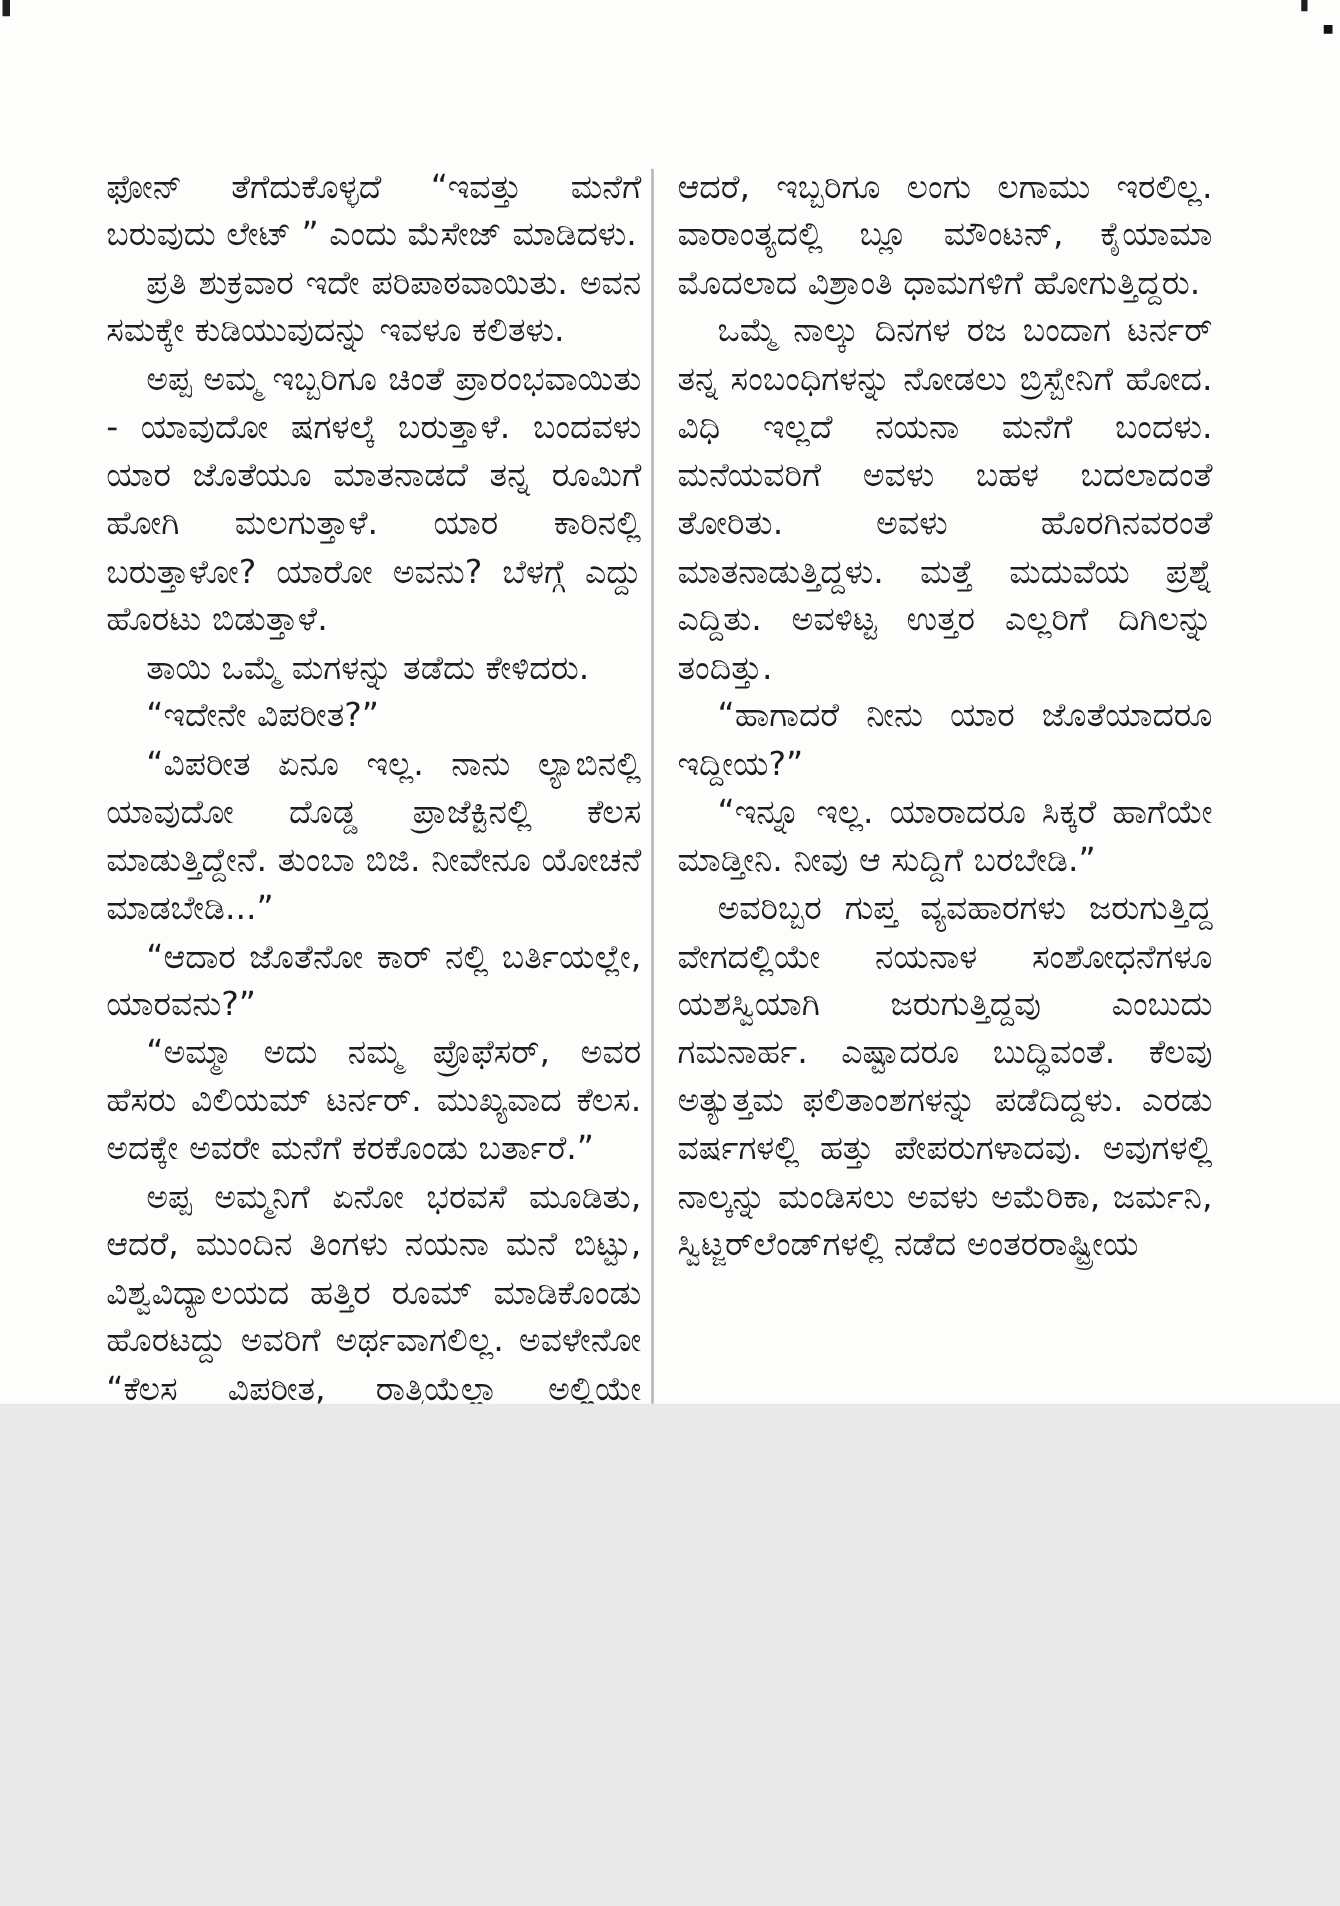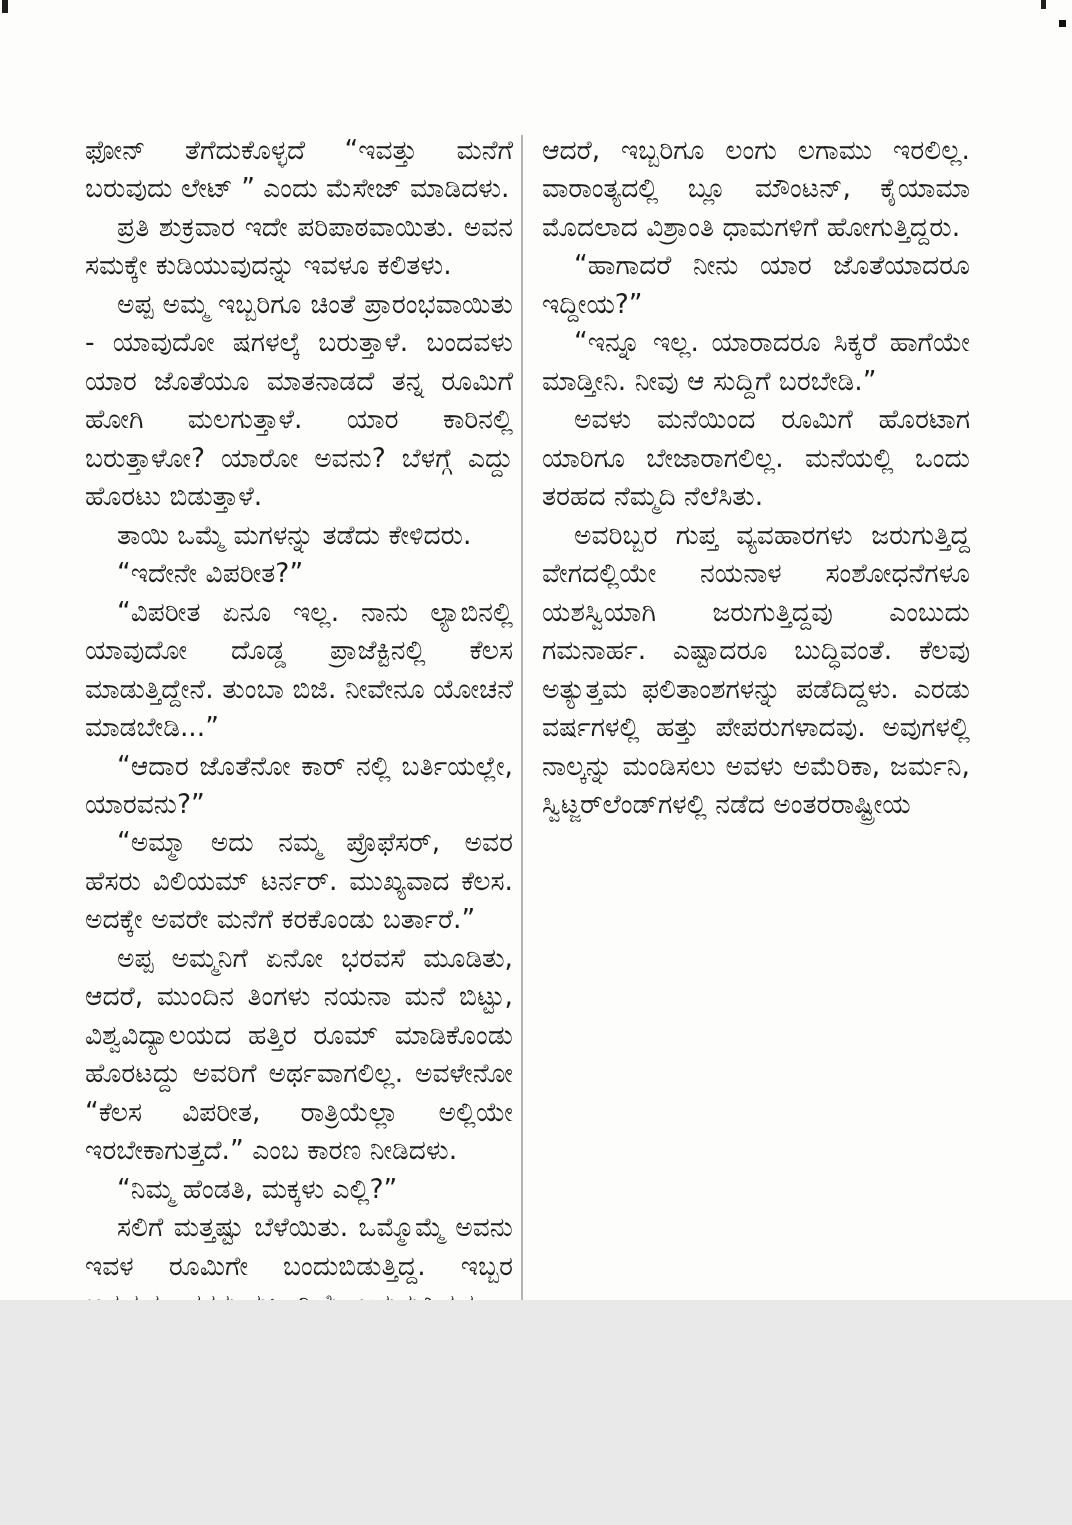--- a/index.html
+++ b/index.html
@@ -2,21 +2,21 @@
 <html lang="kn"><head>
 <meta charset="utf-8">
 <style>
   html,body { margin:0; padding:0; }
   body {
     font-family: "DejaVu Sans", sans-serif;
     background:#e9e9e9;
   }
   .page {
     position:relative;
-    width:1072px; height:1300px;
+    width:1072px; height:1123px;
     margin:0 auto;
     background:#fdfdfc;
     overflow:hidden;
   }
   
   .mark { position:absolute; background:#1e1e1e; }
   .mark-topleft-tick   { left:2px;   top:0;      width:6px;  height:13px; }
   .mark-topright-tick  { left:1041px;top:0;      width:5px;  height:9px;  }
   .mark-right-square-top    { left:1059px; top:20px;   width:7px; height:7px; background:#111; }
   .mark-right-square-bottom { left:1059px; top:1493px; width:7px; height:7px; background:#111; }
@@ -75,21 +75,21 @@
       <p>“ವಿಪರೀತ ಏನೂ ಇಲ್ಲ. ನಾನು ಲ್ಯಾಬಿನಲ್ಲಿ ಯಾವುದೋ ದೊಡ್ಡ ಪ್ರಾಜೆಕ್ಟಿನಲ್ಲಿ ಕೆಲಸ ಮಾಡುತ್ತಿದ್ದೇನೆ. ತುಂಬಾ ಬಿಜಿ. ನೀವೇನೂ ಯೋಚನೆ ಮಾಡಬೇಡಿ...”</p>
       <p>“ಆದಾರ ಜೊತೆನೋ ಕಾರ್ ನಲ್ಲಿ ಬರ್ತಿಯಲ್ಲೇ, ಯಾರವನು?”</p>
       <p>“ಅಮ್ಮಾ ಅದು ನಮ್ಮ ಪ್ರೊಫೆಸರ್, ಅವರ ಹೆಸರು ವಿಲಿಯಮ್ ಟರ್ನರ್. ಮುಖ್ಯವಾದ ಕೆಲಸ. ಅದಕ್ಕೇ ಅವರೇ ಮನೆಗೆ ಕರಕೊಂಡು ಬರ್ತಾರೆ.”</p>
       <p>ಅಪ್ಪ ಅಮ್ಮನಿಗೆ ಏನೋ ಭರವಸೆ ಮೂಡಿತು, ಆದರೆ, ಮುಂದಿನ ತಿಂಗಳು ನಯನಾ ಮನೆ ಬಿಟ್ಟು, ವಿಶ್ವವಿದ್ಯಾಲಯದ ಹತ್ತಿರ ರೂಮ್ ಮಾಡಿಕೊಂಡು ಹೊರಟದ್ದು ಅವರಿಗೆ ಅರ್ಥವಾಗಲಿಲ್ಲ. ಅವಳೇನೋ “ಕೆಲಸ ವಿಪರೀತ, ರಾತ್ರಿಯೆಲ್ಲಾ ಅಲ್ಲಿಯೇ ಇರಬೇಕಾಗುತ್ತದೆ.” ಎಂಬ ಕಾರಣ ನೀಡಿದಳು.</p>
       <p>“ನಿಮ್ಮ ಹೆಂಡತಿ, ಮಕ್ಕಳು ಎಲ್ಲಿ?”</p>
       <p>ಸಲಿಗೆ ಮತ್ತಷ್ಟು ಬೆಳೆಯಿತು. ಒಮ್ಮೊಮ್ಮೆ ಅವನು ಇವಳ ರೂಮಿಗೇ ಬಂದುಬಿಡುತ್ತಿದ್ದ. ಇಬ್ಬರ ಆಪ್ತವ್ಯವಹಾರಗಳು ಗುಟ್ಟಾಗಿಯೇ ಜರುಗುತ್ತಿದ್ದವು.</p>
     </div>
 
     <div class="col col-right" style="color: rgb(28, 28, 28);">
       <p class="cont">ಆದರೆ, ಇಬ್ಬರಿಗೂ ಲಂಗು ಲಗಾಮು ಇರಲಿಲ್ಲ. ವಾರಾಂತ್ಯದಲ್ಲಿ ಬ್ಲೂ ಮೌಂಟನ್, ಕೈಯಾಮಾ ಮೊದಲಾದ ವಿಶ್ರಾಂತಿ ಧಾಮಗಳಿಗೆ ಹೋಗುತ್ತಿದ್ದರು.</p>
+      <p>ಒಮ್ಮೆ ನಾಲ್ಕು ದಿನಗಳ ರಜ ಬಂದಾಗ ಟರ್ನರ್ ತನ್ನ ಸಂಬಂಧಿಗಳನ್ನು ನೋಡಲು ಬ್ರಿಸ್ಬೇನಿಗೆ ಹೋದ. ವಿಧಿ ಇಲ್ಲದೆ ನಯನಾ ಮನೆಗೆ ಬಂದಳು. ಮನೆಯವರಿಗೆ ಅವಳು ಬಹಳ ಬದಲಾದಂತೆ ತೋರಿತು. ಅವಳು ಹೊರಗಿನವರಂತೆ ಮಾತನಾಡುತ್ತಿದ್ದಳು. ಮತ್ತೆ ಮದುವೆಯ ಪ್ರಶ್ನೆ ಎದ್ದಿತು. ಅವಳಿಟ್ಟ ಉತ್ತರ ಎಲ್ಲರಿಗೆ ದಿಗಿಲನ್ನು ತಂದಿತ್ತು.</p>
       <p>“ಹಾಗಾದರೆ ನೀನು ಯಾರ ಜೊತೆಯಾದರೂ ಇದ್ದೀಯ?”</p>
       <p>“ಇನ್ನೂ ಇಲ್ಲ. ಯಾರಾದರೂ ಸಿಕ್ಕರೆ ಹಾಗೆಯೇ ಮಾಡ್ತೀನಿ. ನೀವು ಆ ಸುದ್ದಿಗೆ ಬರಬೇಡಿ.”</p>
-      <p>ಅವಳು ಮನೆಯಿಂದ ರೂಮಿಗೆ ಹೊರಟಾಗ ಯಾರಿಗೂ ಬೇಜಾರಾಗಲಿಲ್ಲ. ಮನೆಯಲ್ಲಿ ಒಂದು ತರಹದ ನೆಮ್ಮದಿ ನೆಲೆಸಿತು.</p>
       <p>ಅವರಿಬ್ಬರ ಗುಪ್ತ ವ್ಯವಹಾರಗಳು ಜರುಗುತ್ತಿದ್ದ ವೇಗದಲ್ಲಿಯೇ ನಯನಾಳ ಸಂಶೋಧನೆಗಳೂ ಯಶಸ್ವಿಯಾಗಿ ಜರುಗುತ್ತಿದ್ದವು ಎಂಬುದು ಗಮನಾರ್ಹ. ಎಷ್ಟಾದರೂ ಬುದ್ಧಿವಂತೆ. ಕೆಲವು ಅತ್ಯುತ್ತಮ ಫಲಿತಾಂಶಗಳನ್ನು ಪಡೆದಿದ್ದಳು. ಎರಡು ವರ್ಷಗಳಲ್ಲಿ ಹತ್ತು ಪೇಪರುಗಳಾದವು. ಅವುಗಳಲ್ಲಿ ನಾಲ್ಕನ್ನು ಮಂಡಿಸಲು ಅವಳು ಅಮೆರಿಕಾ, ಜರ್ಮನಿ, ಸ್ವಿಟ್ಜರ್‌ಲೆಂಡ್‌ಗಳಲ್ಲಿ ನಡೆದ ಅಂತರರಾಷ್ಟ್ರೀಯ</p>
 
     </div>
 
   </div>
 </div>
 
 </body></html>

